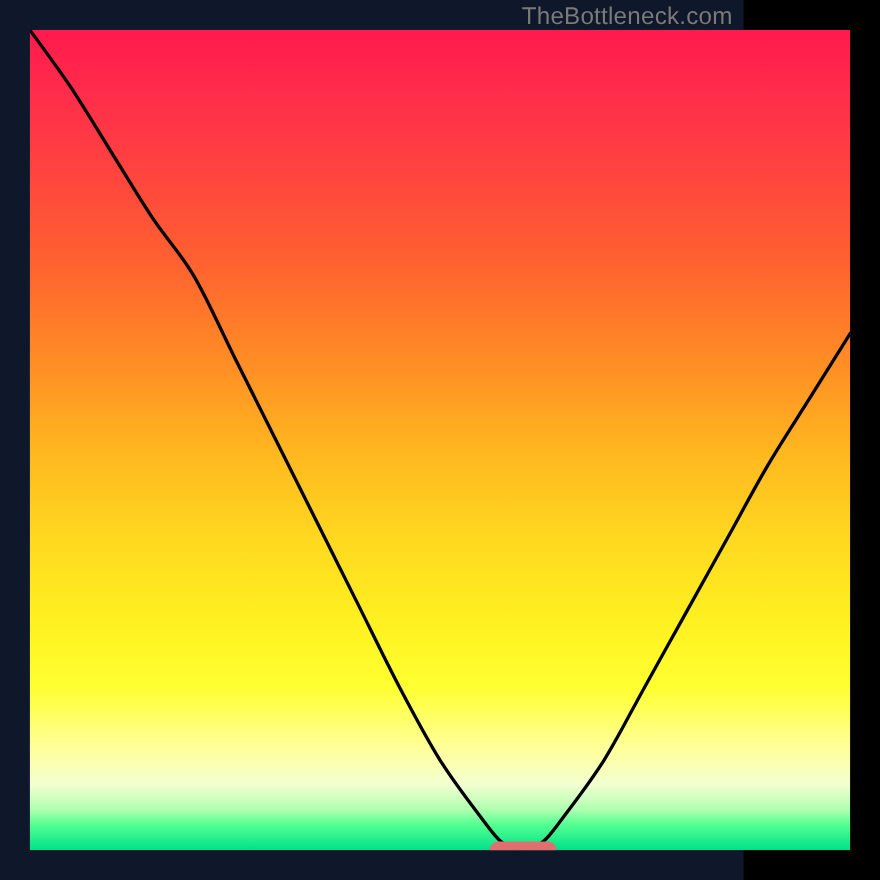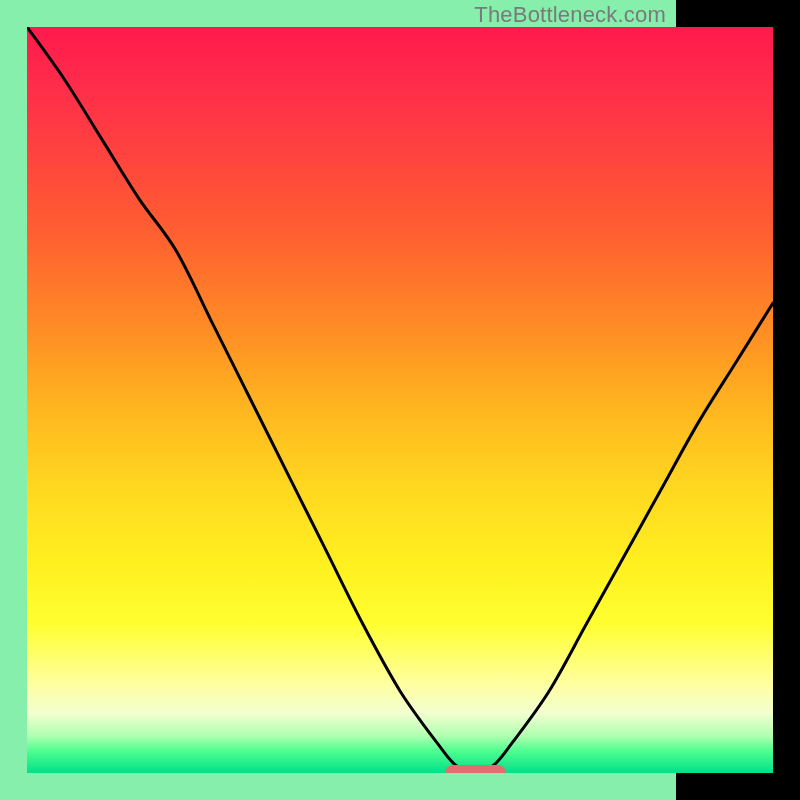--- a/index.html
+++ b/index.html
@@ -8,21 +8,21 @@
     width: 800px;
     height: 800px;
     overflow: hidden;
     background: #000;
     font-family: Arial, Helvetica, sans-serif;
   }
   .frame {
     position: relative;
     width: 676px;
     height: 800px;
-    background: #86efac;
+    background: #0f172a;
   }
   .watermark {
     position: absolute;
     top: 2px;
     right: 10px;
     color: #7a7a7a;
     font-size: 22px;
     font-weight: 500;
     letter-spacing: 0.2px;
     z-index: 10;

